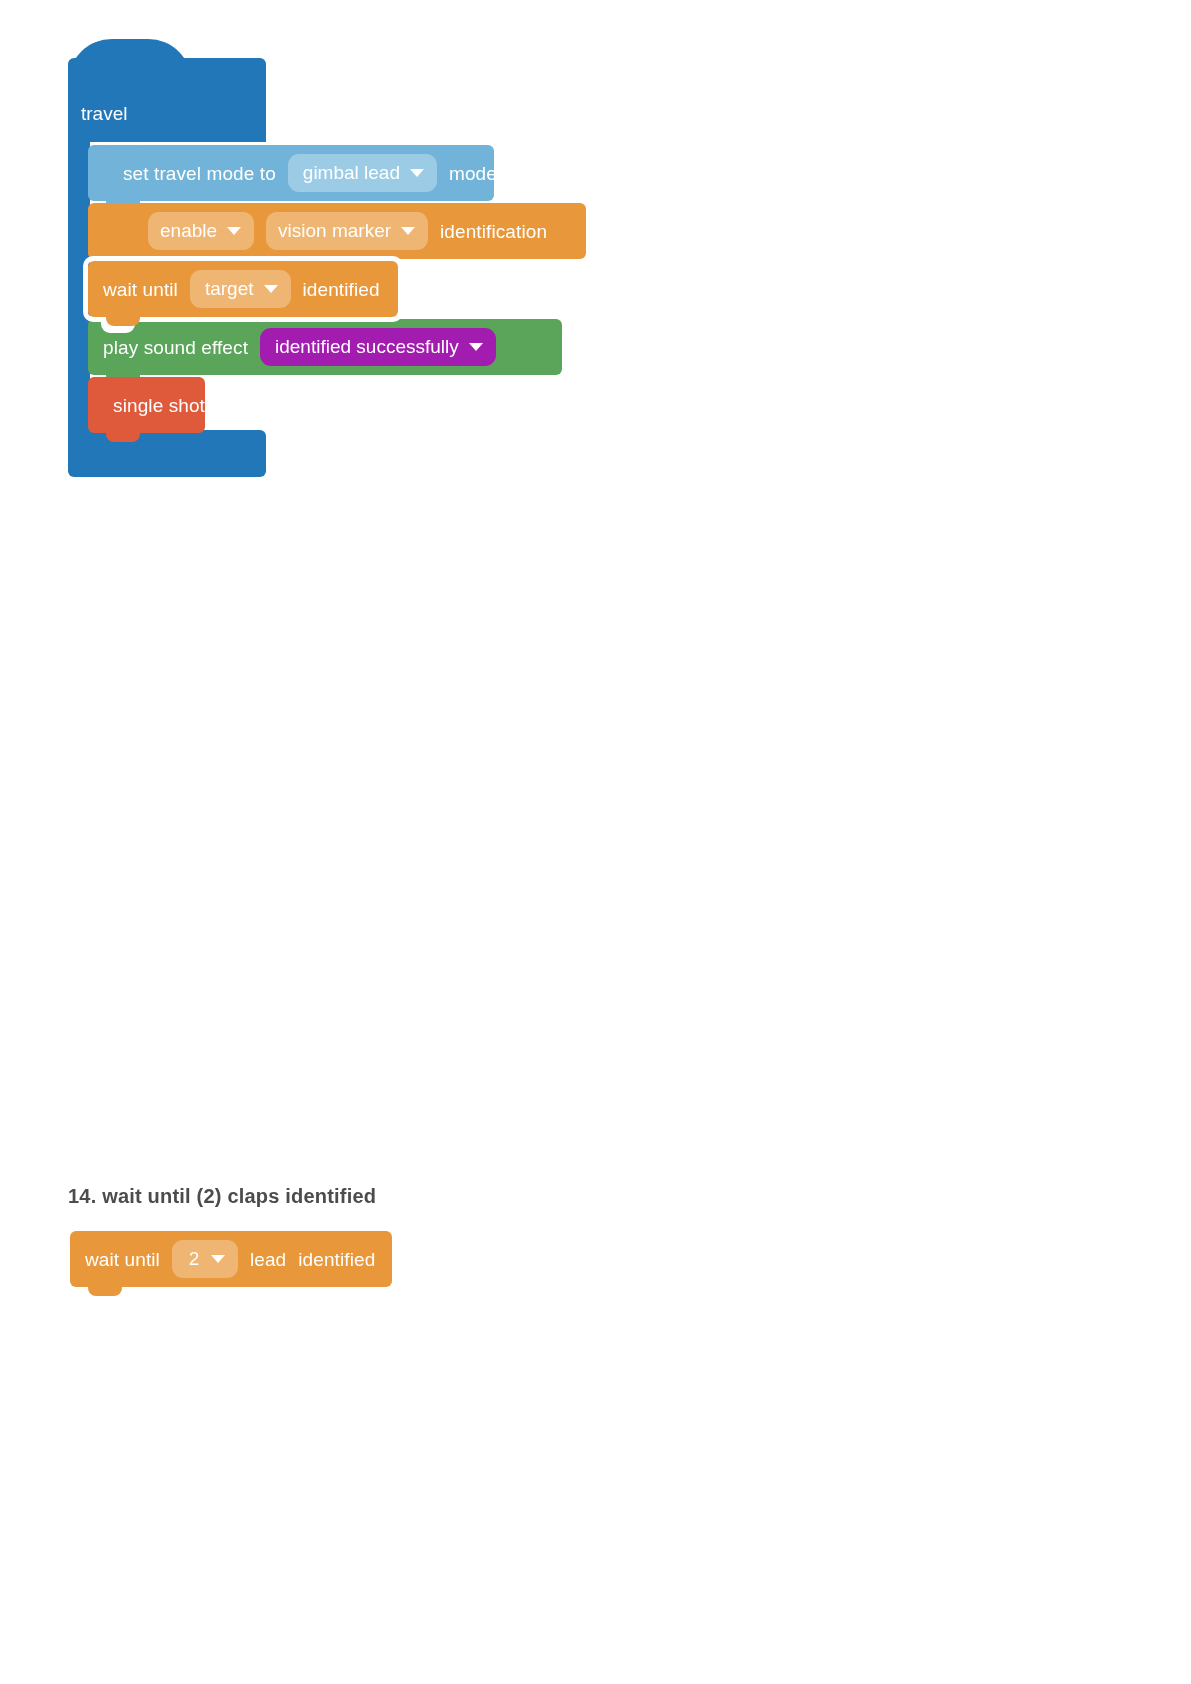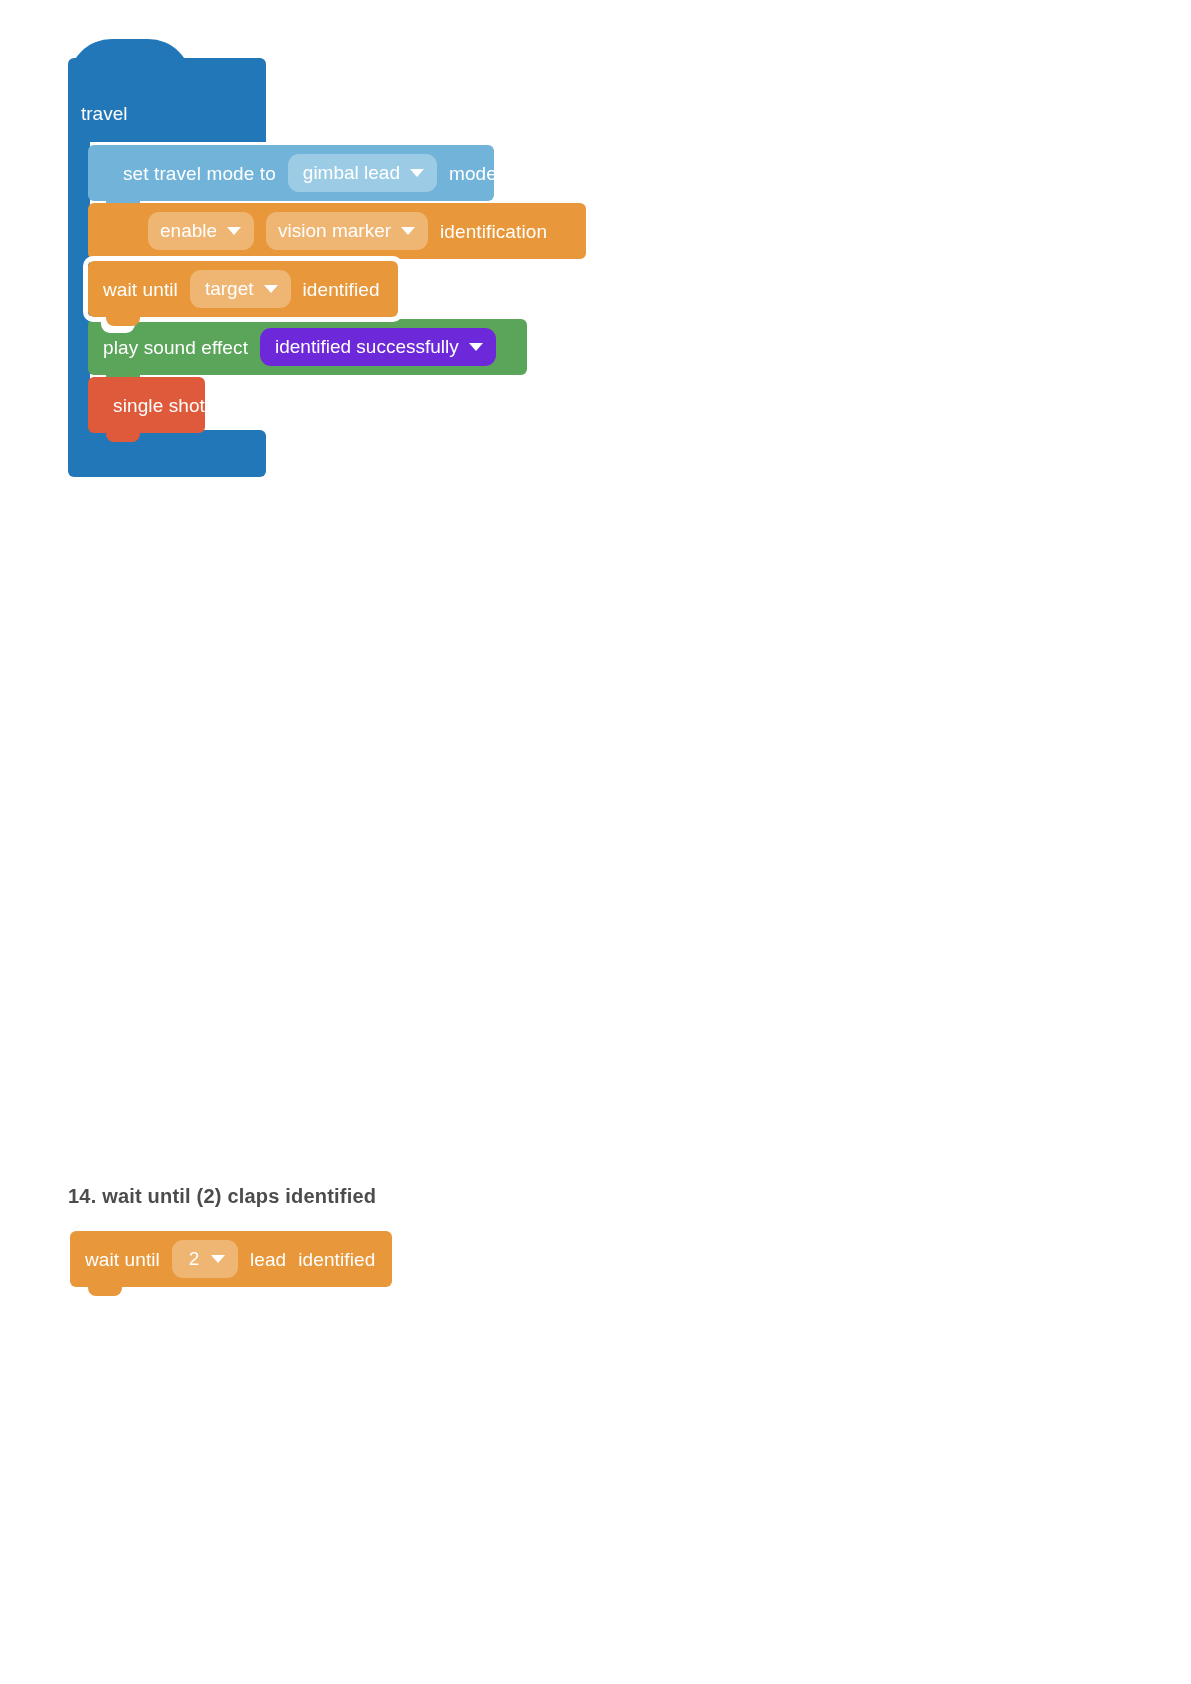--- a/index.html
+++ b/index.html
@@ -210,24 +210,24 @@
     width: 34px;
     height: 16px;
     background: #ffffff;
     border-radius: 0 0 9px 9px;
   }
 
   
   #blk-sound {
     left: 88px;
     top: 319px;
-    width: 439px;
+    width: 474px;
     background: #5ba55b;
   }
-  #blk-sound .field { background: #6d28d9; }
+  #blk-sound .field { background: #a21caf; }
 
   
   #blk-shot {
     left: 88px;
     top: 377px;
     width: 117px;
     background: #de5a3b;
     justify-content: flex-end;
   }
 

